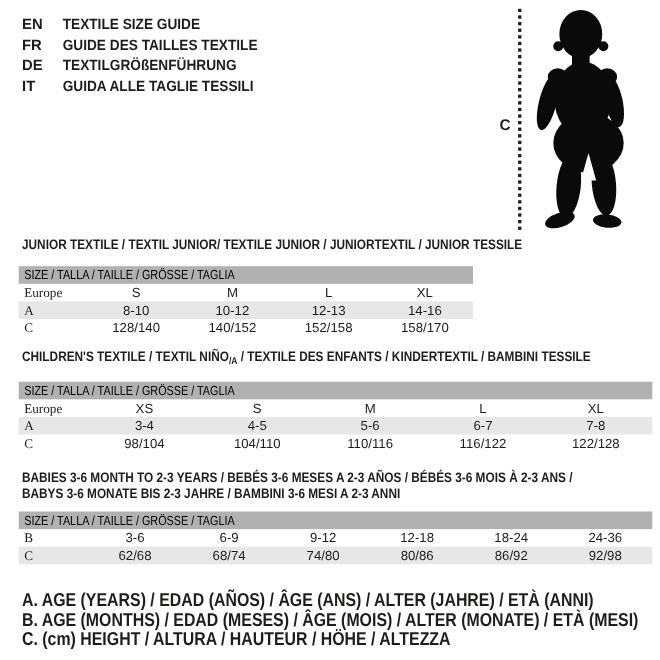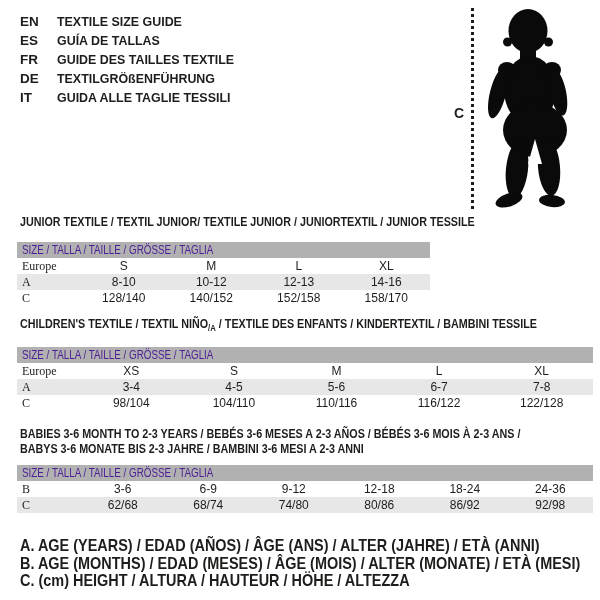--- a/index.html
+++ b/index.html
@@ -25,44 +25,40 @@
   .baby-svg .body{fill:var(--silhouette,#0a0a0a);}
 
   
   .sec-title{position:absolute;left:20px;font-weight:bold;font-size:12.5px;
     white-space:nowrap;transform:scaleX(.86);transform-origin:left top;line-height:15px;}
   .sub{font-size:72%;position:relative;top:2.5px;}
 
   
   .size-table{position:absolute;left:17px;}
   .t-bar{height:16px;background:var(--header_bar,#b1b1b1);display:flex;align-items:center;
-    padding-left:5px;font-size:12px;color:#4c1d95;}
+    padding-left:5px;font-size:12px;color:#000000;}
   .t-bar span{white-space:nowrap;transform:scaleX(.82);transform-origin:left center;}
   .t-row{display:flex;height:16px;align-items:center;font-size:12px;}
   .t-row.stripe{background:var(--stripe,#e7e7e7);}
   .t-label{width:58px;flex:none;padding-left:5px;font-family:Liberation Serif, serif;}
   .t-cell{flex:1;text-align:center;}
 
   
   .legend{position:absolute;left:20px;top:536px;font-weight:bold;font-size:17px;}
   .legend-line{height:17.5px;white-space:nowrap;transform:scaleX(.85);transform-origin:left top;}
 </style>
 </head>
 <body>
 
 <div class="canvas">
 
   <div class="lang-block">
     <div class="lang-row">
       <span class="lang-code">EN</span>
       <span class="lang-title">TEXTILE SIZE GUIDE</span>
-    </div>
-    <div class="lang-row">
-      <span class="lang-code">ES</span>
-      <span class="lang-title">GUÍA DE TALLAS</span>
     </div>
     <div class="lang-row">
       <span class="lang-code">FR</span>
       <span class="lang-title">GUIDE DES TAILLES TEXTILE</span>
     </div>
     <div class="lang-row">
       <span class="lang-code">DE</span>
       <span class="lang-title">TEXTILGRÖßENFÜHRUNG</span>
     </div>
     <div class="lang-row">

